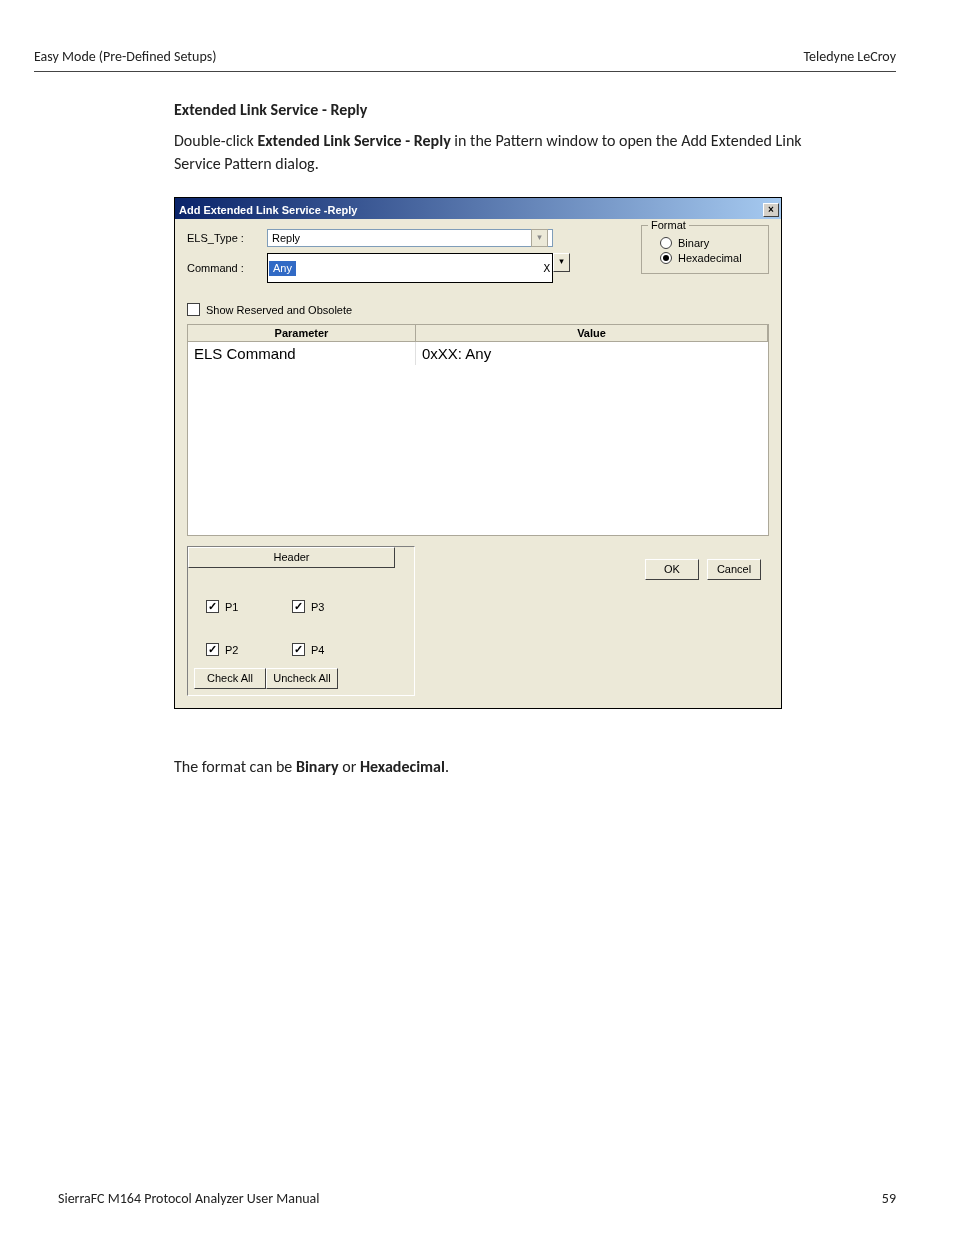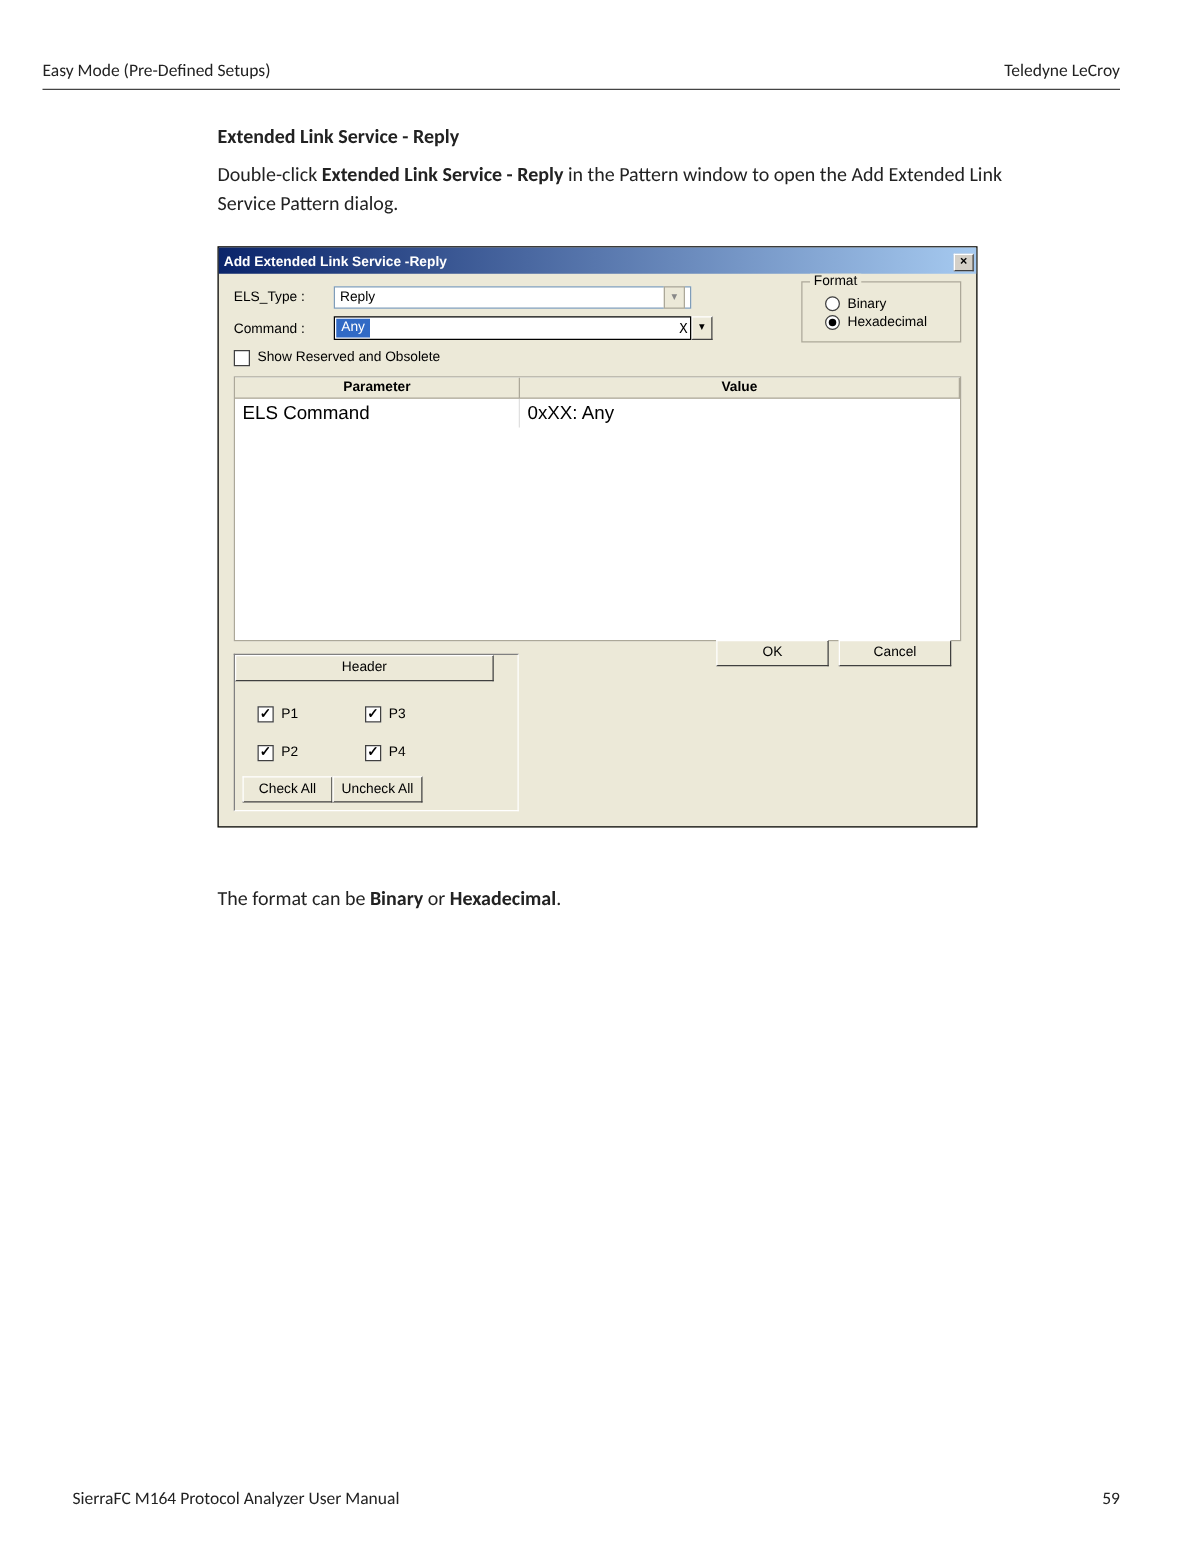--- a/index.html
+++ b/index.html
@@ -93,21 +93,21 @@
   }
   .reply-box { width:286px; display:flex; align-items:center; justify-content:space-between; }
   .dd-btn-dis {
     width:15px;height:16px;
     background:#ece9d8;
     border:1px solid #aca899;
     color:#888;
     font-size:9px; line-height:14px; text-align:center;
   }
   .cmd-wrap { display:flex; gap:0; }
-  .cmd-input { width:286px; display:flex; align-items:center; background:#fff; border:1px solid #000; box-sizing:border-box; height:19px; position:relative;}
+  .cmd-input { width:286px; display:flex; align-items:center; background:#fff; border:1px solid #000; box-sizing:border-box; height:30px; position:relative;}
   .cmd-input .sel {
     background:#316ac5; color:#fff; padding:0 4px; height:15px; line-height:15px; margin:1px;
   }
   .cmd-input .x { margin-left:auto; font-family:monospace; font-size:11px; padding-right:2px;}
   .dd-btn {
     width:17px;height:19px;
     background:#ece9d8;
     border:1px solid #fff;
     border-right-color:#404040;border-bottom-color:#404040;
     box-sizing:border-box;
@@ -125,21 +125,21 @@
     position:absolute; top:-7px; left:6px;
     background:#ece9d8; padding:0 3px;
     font-size:11px;
   }
   .radio-row { display:flex; align-items:center; gap:6px; margin:3px 0 3px 10px; }
   .radio {
     width:12px;height:12px;border:1px solid #404040;border-radius:50%;
     background:#fff; box-sizing:border-box; display:flex;align-items:center;justify-content:center;
   }
   .radio.checked::after{ content:""; width:6px;height:6px;border-radius:50%; background:#000;}
-  .chk-row { display:flex;gap:6px; margin-top:8px; }
+  .chk-row { display:flex;align-items:center;gap:6px; margin-top:20px; }
   .chk {
     width:13px;height:13px;border:1px solid #404040;background:#fff;box-sizing:border-box;
     display:flex;align-items:center;justify-content:center;
     font-size:11px;line-height:11px;font-weight:700;
   }
   .chk.checked::after{content:"\2713"; font-size:11px;}
   .grid {
     margin-top:8px;
     border:1px solid #aca899;
     background:#fff;
@@ -187,21 +187,21 @@
     padding:12px 10px 10px 18px;
     display:grid;
     grid-template-columns: 86px 86px;
     row-gap:10px;
   }
   .small-btn{width:72px;}
   .act-row{
     position:absolute; right:20px; bottom:128px;
     display:flex; gap:8px;
   }
-  .act-row .win-btn{width:90px;}
+  .act-row .win-btn{width:54px;}
   .after-text { margin-top:46px; }
   .footer {
     position:absolute; bottom:28px; left:58px; right:58px;
     display:flex; justify-content:space-between;
     font-size:14px;
   }
 </style>
 </head>
 <body>
 

